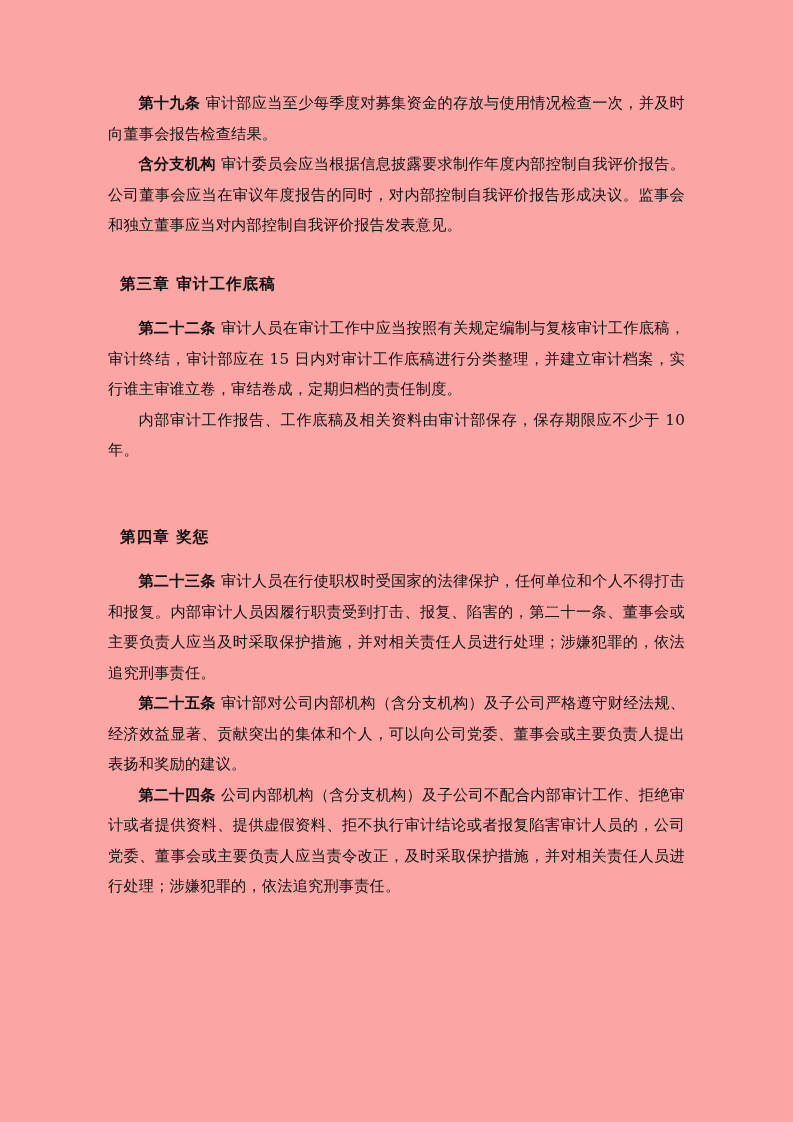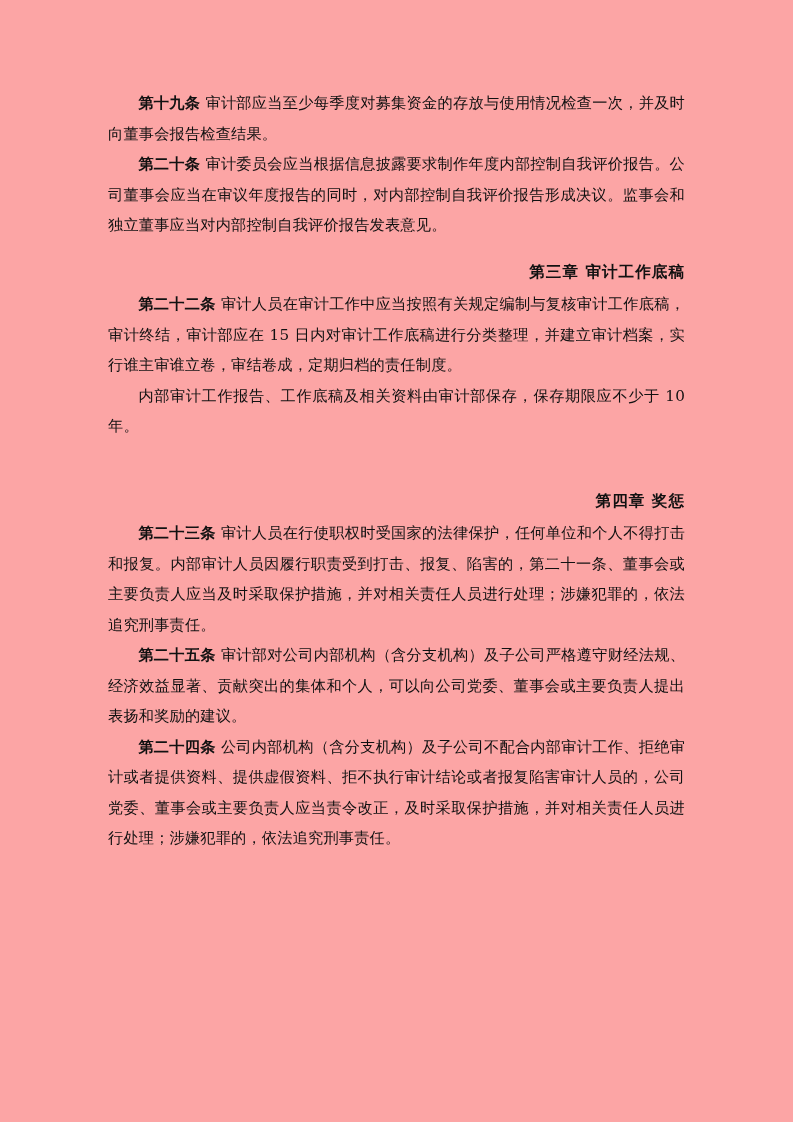--- a/index.html
+++ b/index.html
@@ -31,41 +31,41 @@
   }
   p.para {
     margin: 0;
     text-indent: 2em;
     letter-spacing: 0.2px;
   }
   p.para .lead {
     font-weight: bold;
   }
   h2.chapter {
-    margin: 0;
+    margin: 12px;
     font-size: 15.6px;
     font-weight: bold;
-    text-align: right;
+    text-align: left;
     line-height: 30.5px;
     letter-spacing: 1px;
   }
   .gap-chapter-top { height: 16px; }
   .gap-chapter-bottom { height: 2px; }
   .gap-chapter-top-2 { height: 44px; }
   .block + .block { margin-top: 0; }
 </style>
 </head>
 <body>
 
 <div class="page">
   <div class="doc-body">
 
     <p class="para block"><span class="lead">第十九条</span> <span>审计部应当至少每季度对募集资金的存放与使用情况检查一次，并及时向董事会报告检查结果。</span></p>
 
-    <p class="para block"><span class="lead">第二十条</span> <span>审计委员会应当根据信息披露要求制作年度内部控制自我评价报告。公司董事会应当在审议年度报告的同时，对内部控制自我评价报告形成决议。监事会和独立董事应当对内部控制自我评价报告发表意见。</span></p>
+    <p class="para block"><span class="lead">含分支机构</span> <span>审计委员会应当根据信息披露要求制作年度内部控制自我评价报告。公司董事会应当在审议年度报告的同时，对内部控制自我评价报告形成决议。监事会和独立董事应当对内部控制自我评价报告发表意见。</span></p>
 
     <div class="gap-chapter-top"></div>
     <h2 class="chapter">第三章  审计工作底稿</h2>
     <div class="gap-chapter-bottom"></div>
 
 
     <p class="para block"><span class="lead">第二十二条</span> <span>审计人员在审计工作中应当按照有关规定编制与复核审计工作底稿，审计终结，审计部应在 15 日内对审计工作底稿进行分类整理，并建立审计档案，实行谁主审谁立卷，审结卷成，定期归档的责任制度。</span></p>
 
     <p class="para block"><span>内部审计工作报告、工作底稿及相关资料由审计部保存，保存期限应不少于 10 年。</span></p>
 

